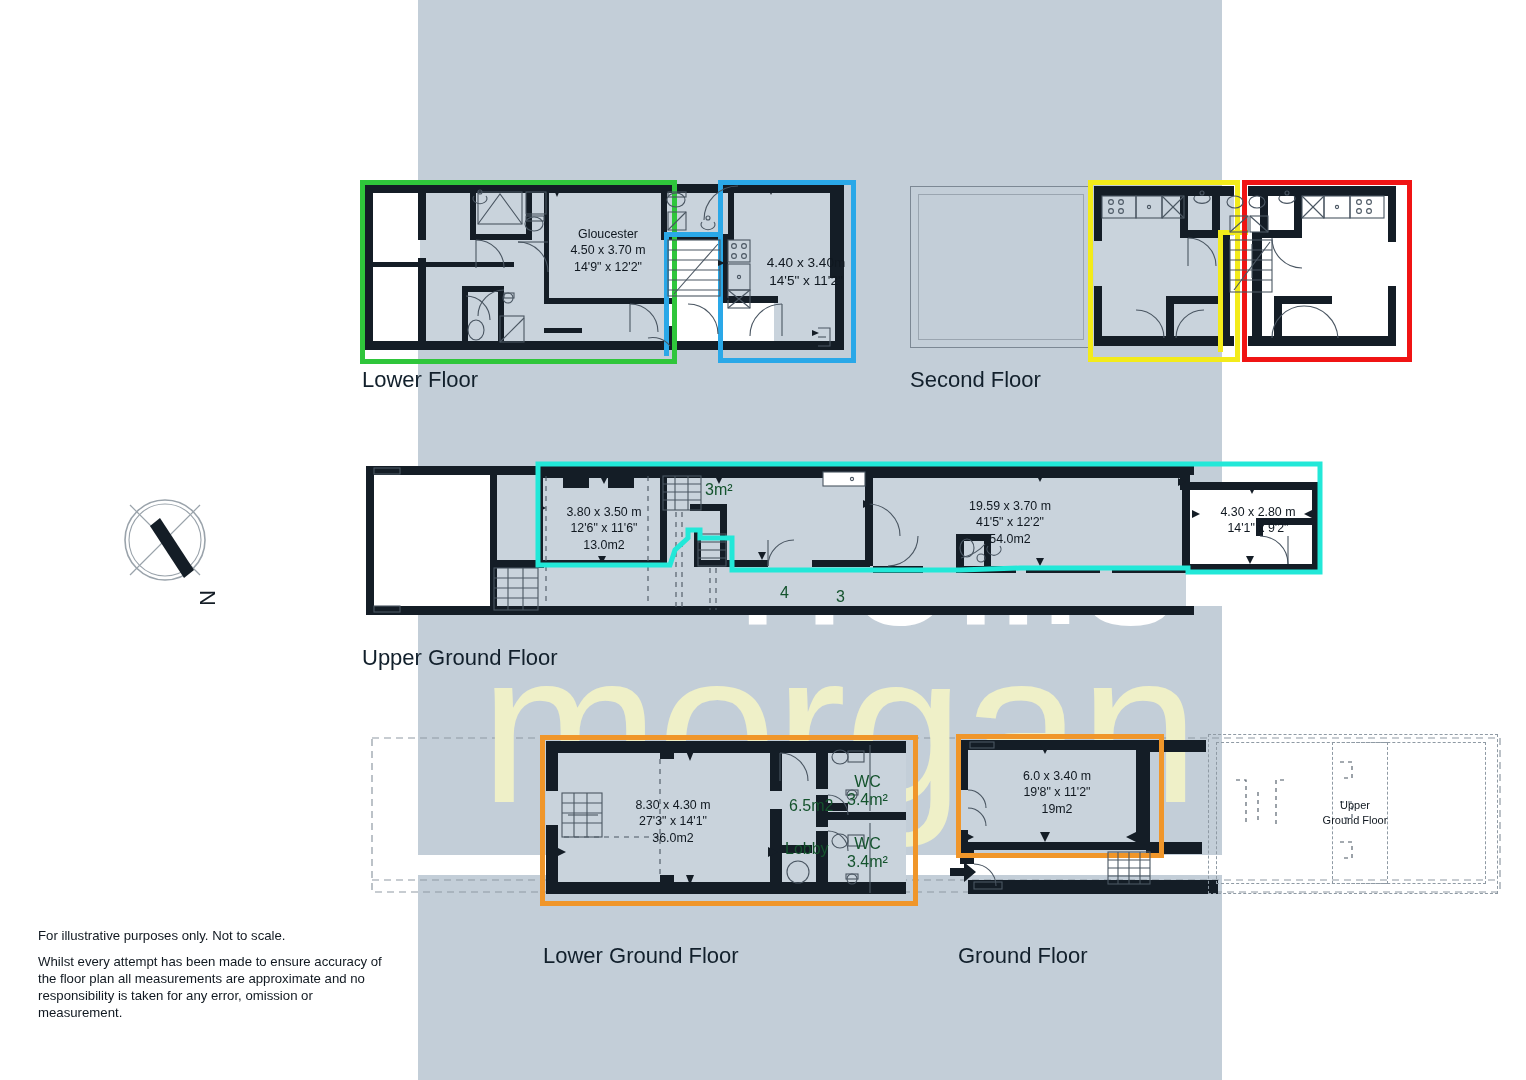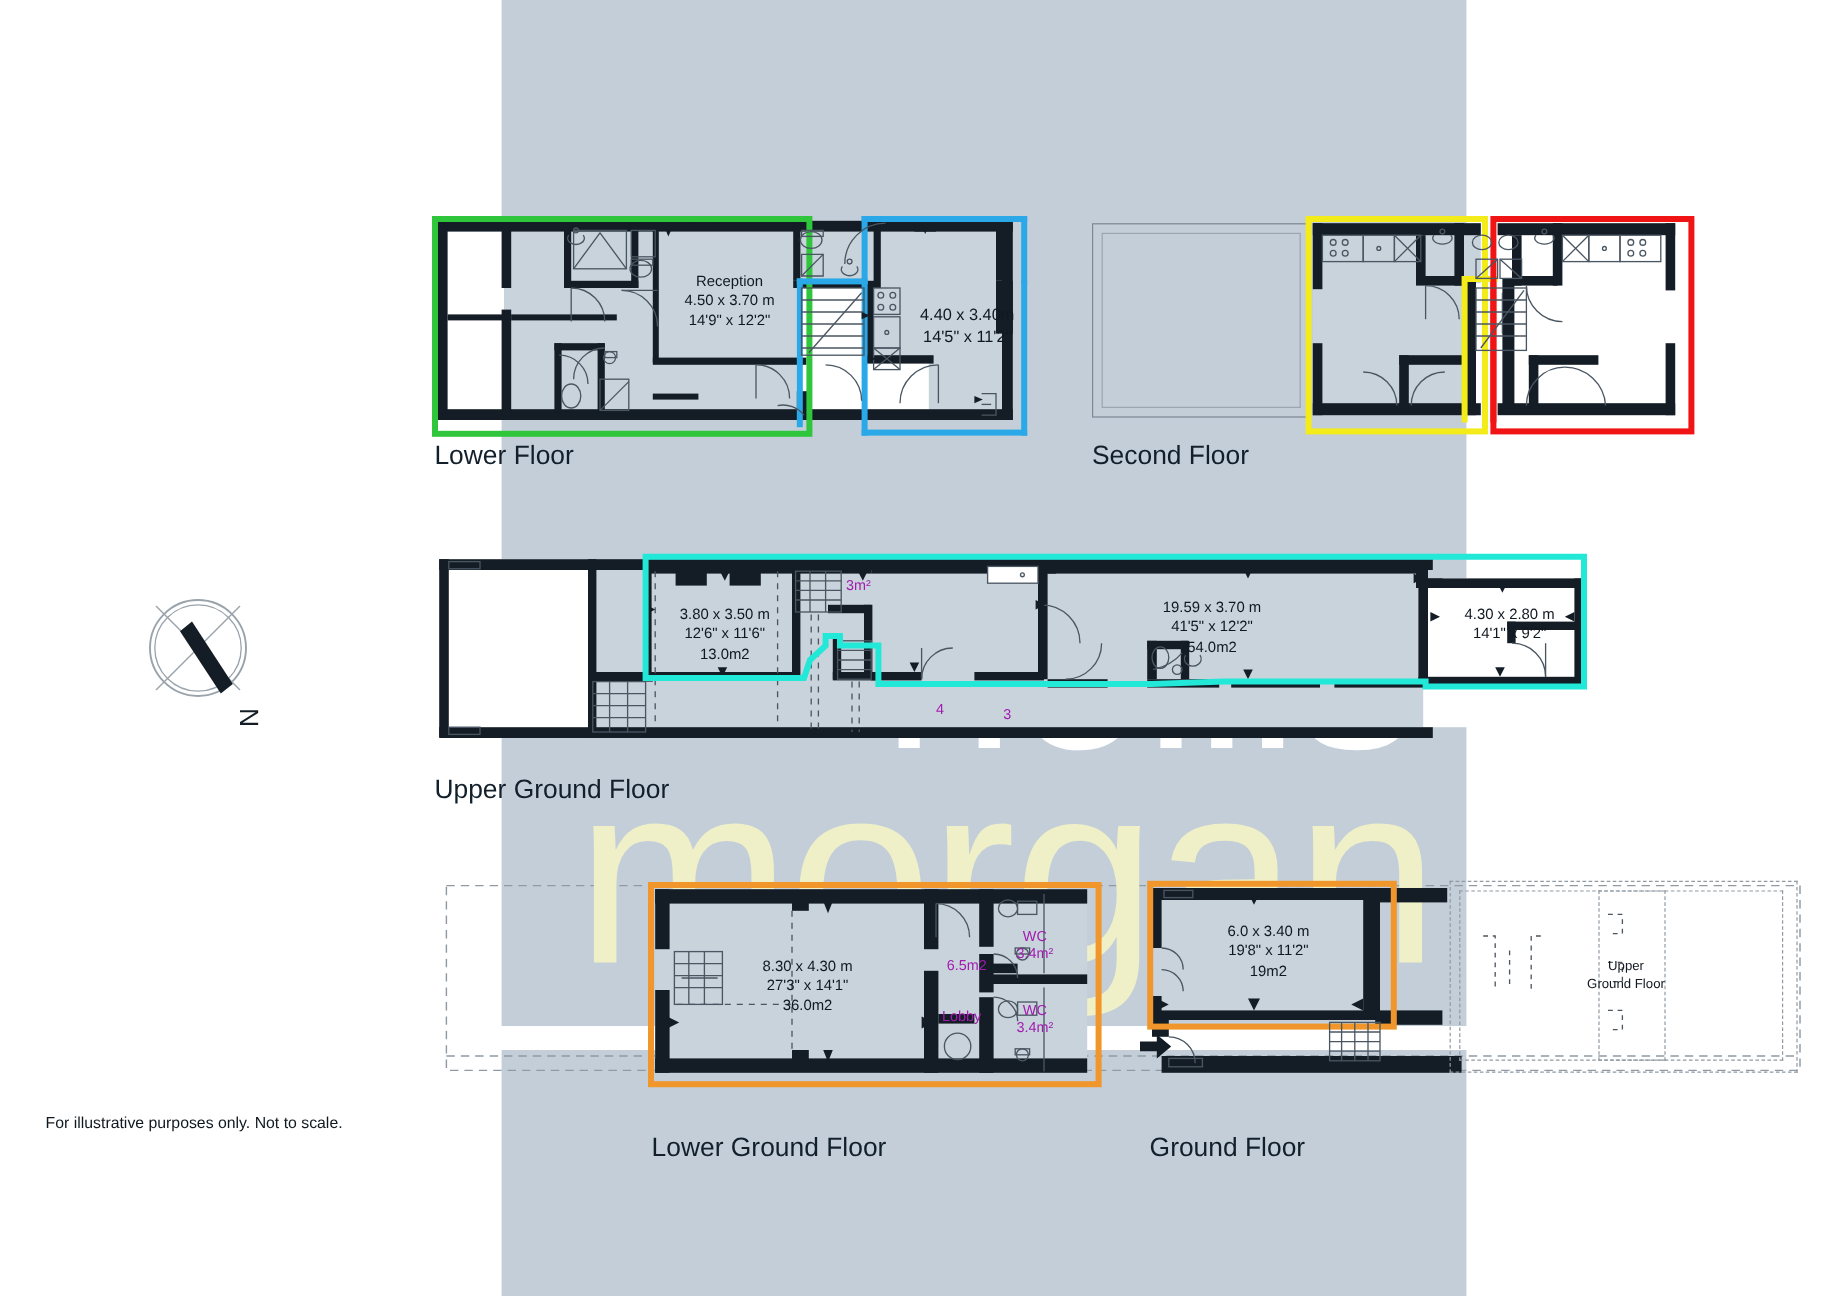--- a/index.html
+++ b/index.html
@@ -37,38 +37,39 @@
   .plan{position:absolute;z-index:10;}
   .fill{position:absolute;background:#c9d3dc;}
   .fillw{position:absolute;background:#ffffff;}
   .w{position:absolute;background:#141d26;}          
   .thin{position:absolute;border:1px solid #7c8894;} 
   .hl{position:absolute;border-style:solid;background:transparent;} 
   .dash{position:absolute;border:1px dashed #8f9aa4;}
   .rlabel{position:absolute;text-align:center;font-size:12.4px;line-height:1.32;color:#101820;z-index:18;white-space:nowrap;}
   .rlabel.sm{font-size:11px;}
   .rlabel.lg{font-size:13.6px;}
-  .tinytxt{position:absolute;font-size:12px;color:#a21caf;z-index:18;}
+  .tinytxt{position:absolute;font-size:16px;color:#14532d;z-index:18;}
   svg.fx{position:absolute;z-index:14;overflow:visible;}
 </style>
 </head>
 <body>
 
 <div id="root">
 
   <div class="gray-band"></div>
   <div class="white-stripe" style="top:855px;height:20px;"></div>
   <div class="white-stripe" style="top:0px;height:0px;"></div>
 
   <div class="wm wm-hollis">hollis</div>
   <div class="wm wm-morgan">morgan</div>
 
 
   <div class="disclaimer">
     <span class="d1">For illustrative purposes only. Not to scale.</span>
+    <span>Whilst every attempt has been made to ensure accuracy of the floor plan all measurements are approximate and no responsibility is taken for any error, omission or measurement.</span>
   </div>
 
   <div class="compass">
     <svg width="116" height="116" viewBox="0 0 116 116">
       <circle cx="53" cy="48" r="40" fill="none" stroke="#9aa3ab" stroke-width="1.6"></circle>
       <circle cx="53" cy="48" r="36" fill="none" stroke="#9aa3ab" stroke-width="1.1"></circle>
       <line x1="18" y1="13" x2="88" y2="83" stroke="#9aa3ab" stroke-width="1.2"></line>
       <line x1="88" y1="13" x2="18" y2="83" stroke="#9aa3ab" stroke-width="1.2"></line>
       <polygon points="38,34 48,26 82,78 72,86" fill="#141d26"></polygon>
       <text x="88" y="98" font-family="Liberation Sans, sans-serif" font-size="22" fill="#141d26" transform="rotate(90 88 98)">N</text>
@@ -190,21 +191,21 @@
     </svg>
 
     <div class="hl" style="left:2px;top:2px;width:307px;height:174px;border-width:5px;border-color:#2fc63b;"></div>
     <div class="hl" style="left:360px;top:2px;width:128px;height:52px;border-width:5px;border-color:#2aa8e8;border-bottom:none;"></div>
     <div class="hl" style="left:360px;top:56px;width:128px;height:124px;border-width:5px;border-color:#2aa8e8;border-top:none;"></div>
     <div class="hl" style="left:360px;top:54px;width:5px;height:5px;background:#2aa8e8;border:none;"></div>
     <div class="hl" style="left:306px;top:54px;width:58px;height:5px;background:#2aa8e8;border:none;"></div>
     <div class="hl" style="left:306px;top:54px;width:5px;height:124px;background:#2aa8e8;border:none;"></div>
 
     <div class="rlabel" style="left:200px;top:48px;width:100px;">
-      <div>Reception</div>
+      <div>Gloucester</div>
       <div>4.50 x 3.70 m</div>
       <div>14'9" x 12'2"</div>
     </div>
     <div class="rlabel lg" style="left:398px;top:76px;width:100px;">
       <div>4.40 x 3.40m</div>
       <div>14'5" x 11'2"</div>
     </div>
   </div>
   <div class="floor-label" style="left:362px;top:367px;">Lower Floor</div>
 

